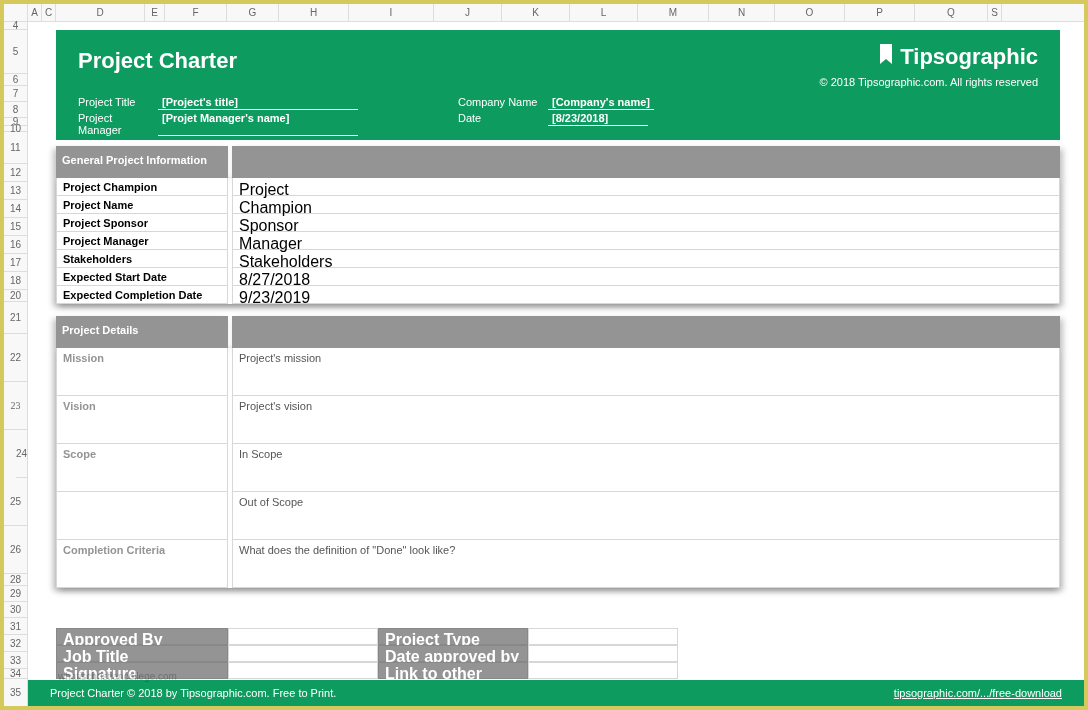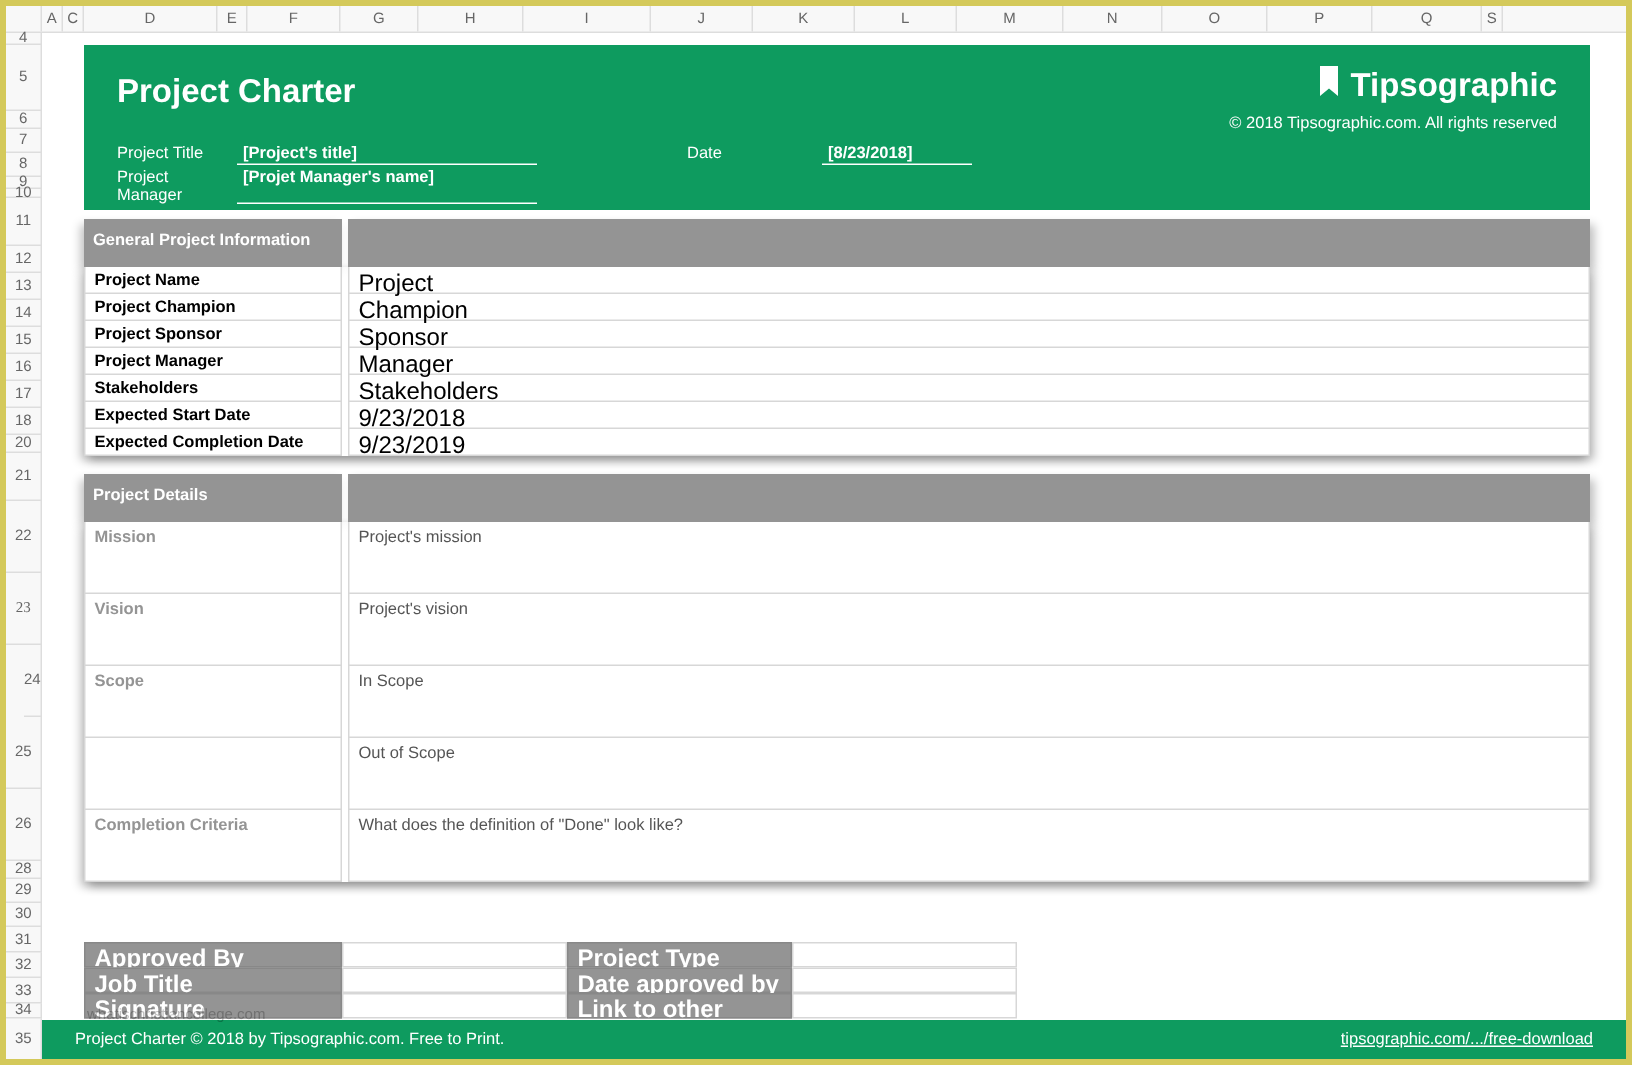--- a/index.html
+++ b/index.html
@@ -127,52 +127,56 @@
               <span class="hf-label">Project Title</span>
               <span class="hf-val">[Project's title]</span>
             </div>
             <div class="hf-row">
               <span class="hf-label">Project Manager</span>
               <span class="hf-val">[Projet Manager's name]</span>
             </div>
           </div>
           <div class="col2">
             <div class="hf-row">
+              <span class="hf-label2">Company Name</span>
+              <span class="hf-val2">[Company's name]</span>
+            </div>
+            <div class="hf-row">
               <span class="hf-label2">Date</span>
               <span class="hf-val2">[8/23/2018]</span>
             </div>
           </div>
         </div>
       </div>
     </div>
 
     <div style="height:6px;"></div>
 
     <div style="padding-left:28px; padding-right:24px;">
       <div class="section-header">
         <div class="sh-left" style="height:32px;">General Project Information</div>
         <div class="sh-right" style="height:32px;"></div>
       </div>
       <div class="info-table">
         <div class="info-labels" id="genLabels">
+            <div>Project Champion</div>
             <div>Project Name</div>
-            <div>Project Champion</div>
             <div>Project Sponsor</div>
             <div>Project Manager</div>
             <div>Stakeholders</div>
             <div>Expected Start Date</div>
             <div>Expected Completion Date</div>
           </div>
         <div class="info-values" id="genValues">
             <div>Project</div>
             <div>Champion</div>
             <div>Sponsor</div>
             <div>Manager</div>
             <div>Stakeholders</div>
-            <div>9/23/2018</div>
+            <div>8/27/2018</div>
             <div>9/23/2019</div>
           </div>
       </div>
     </div>
 
     <div style="height:12px;"></div>
 
     <div style="padding-left:28px; padding-right:24px;">
       <div class="section-header">
         <div class="sh-left" style="height:32px;">Project Details</div>

